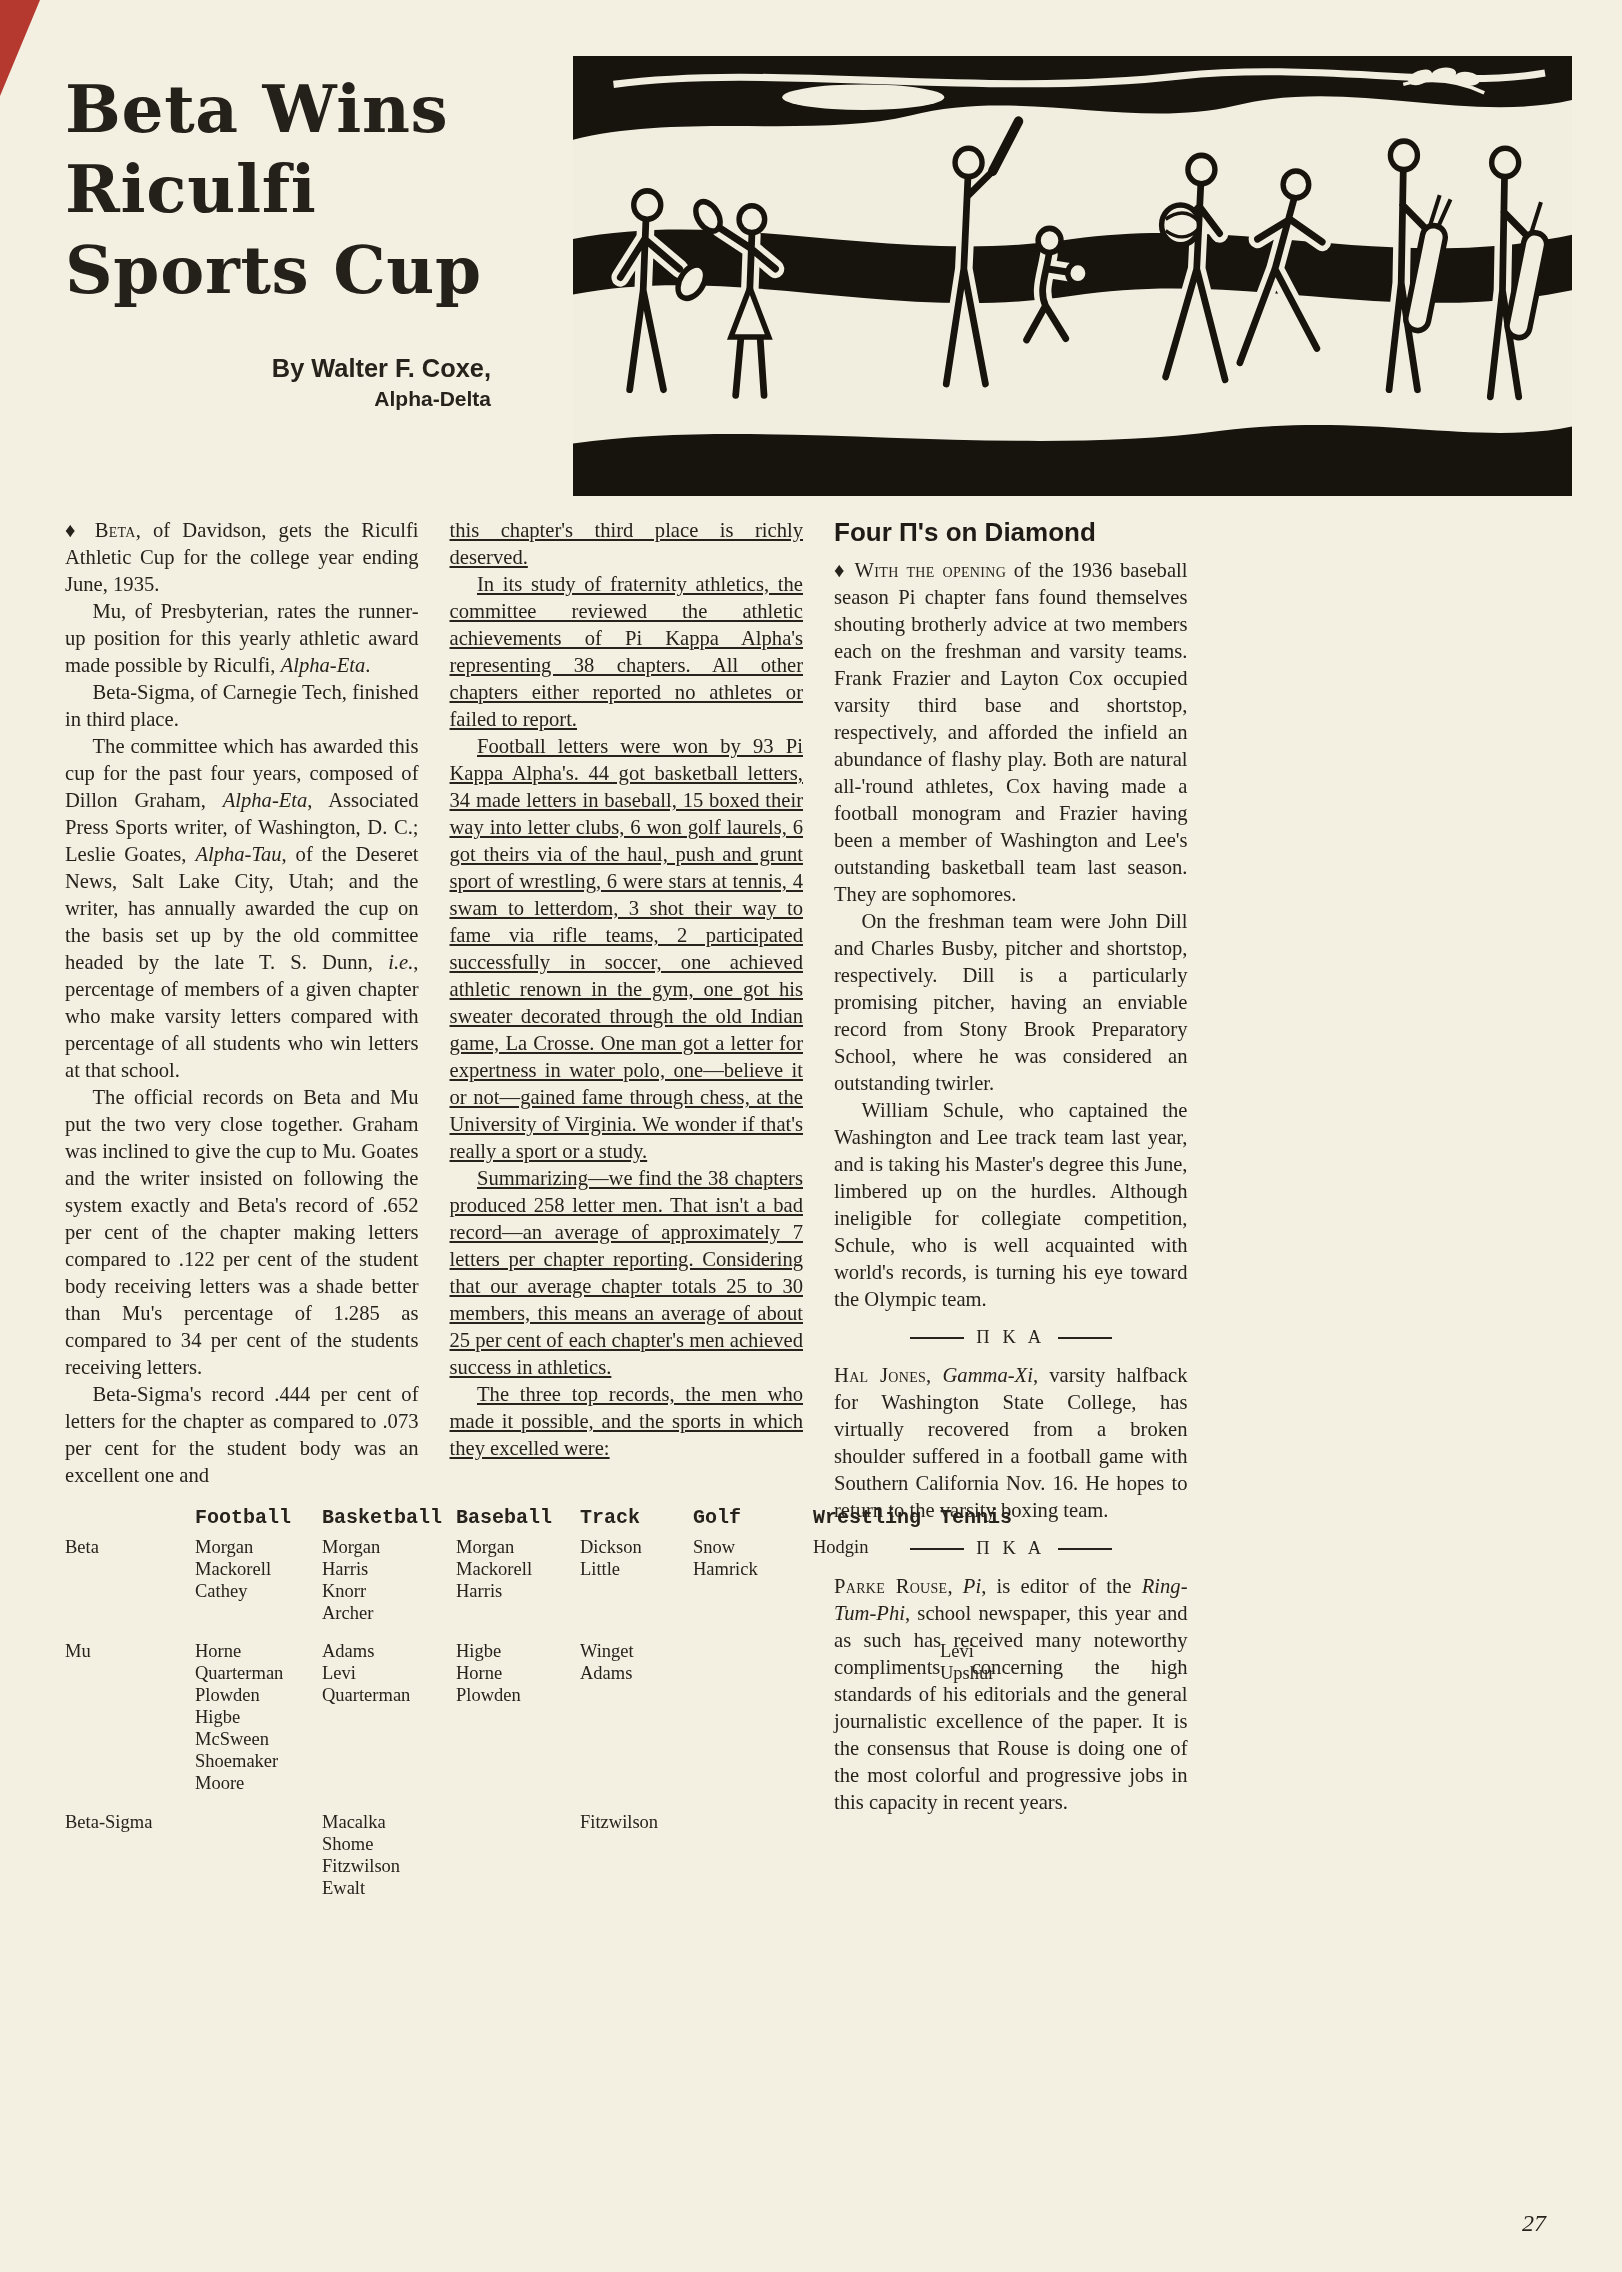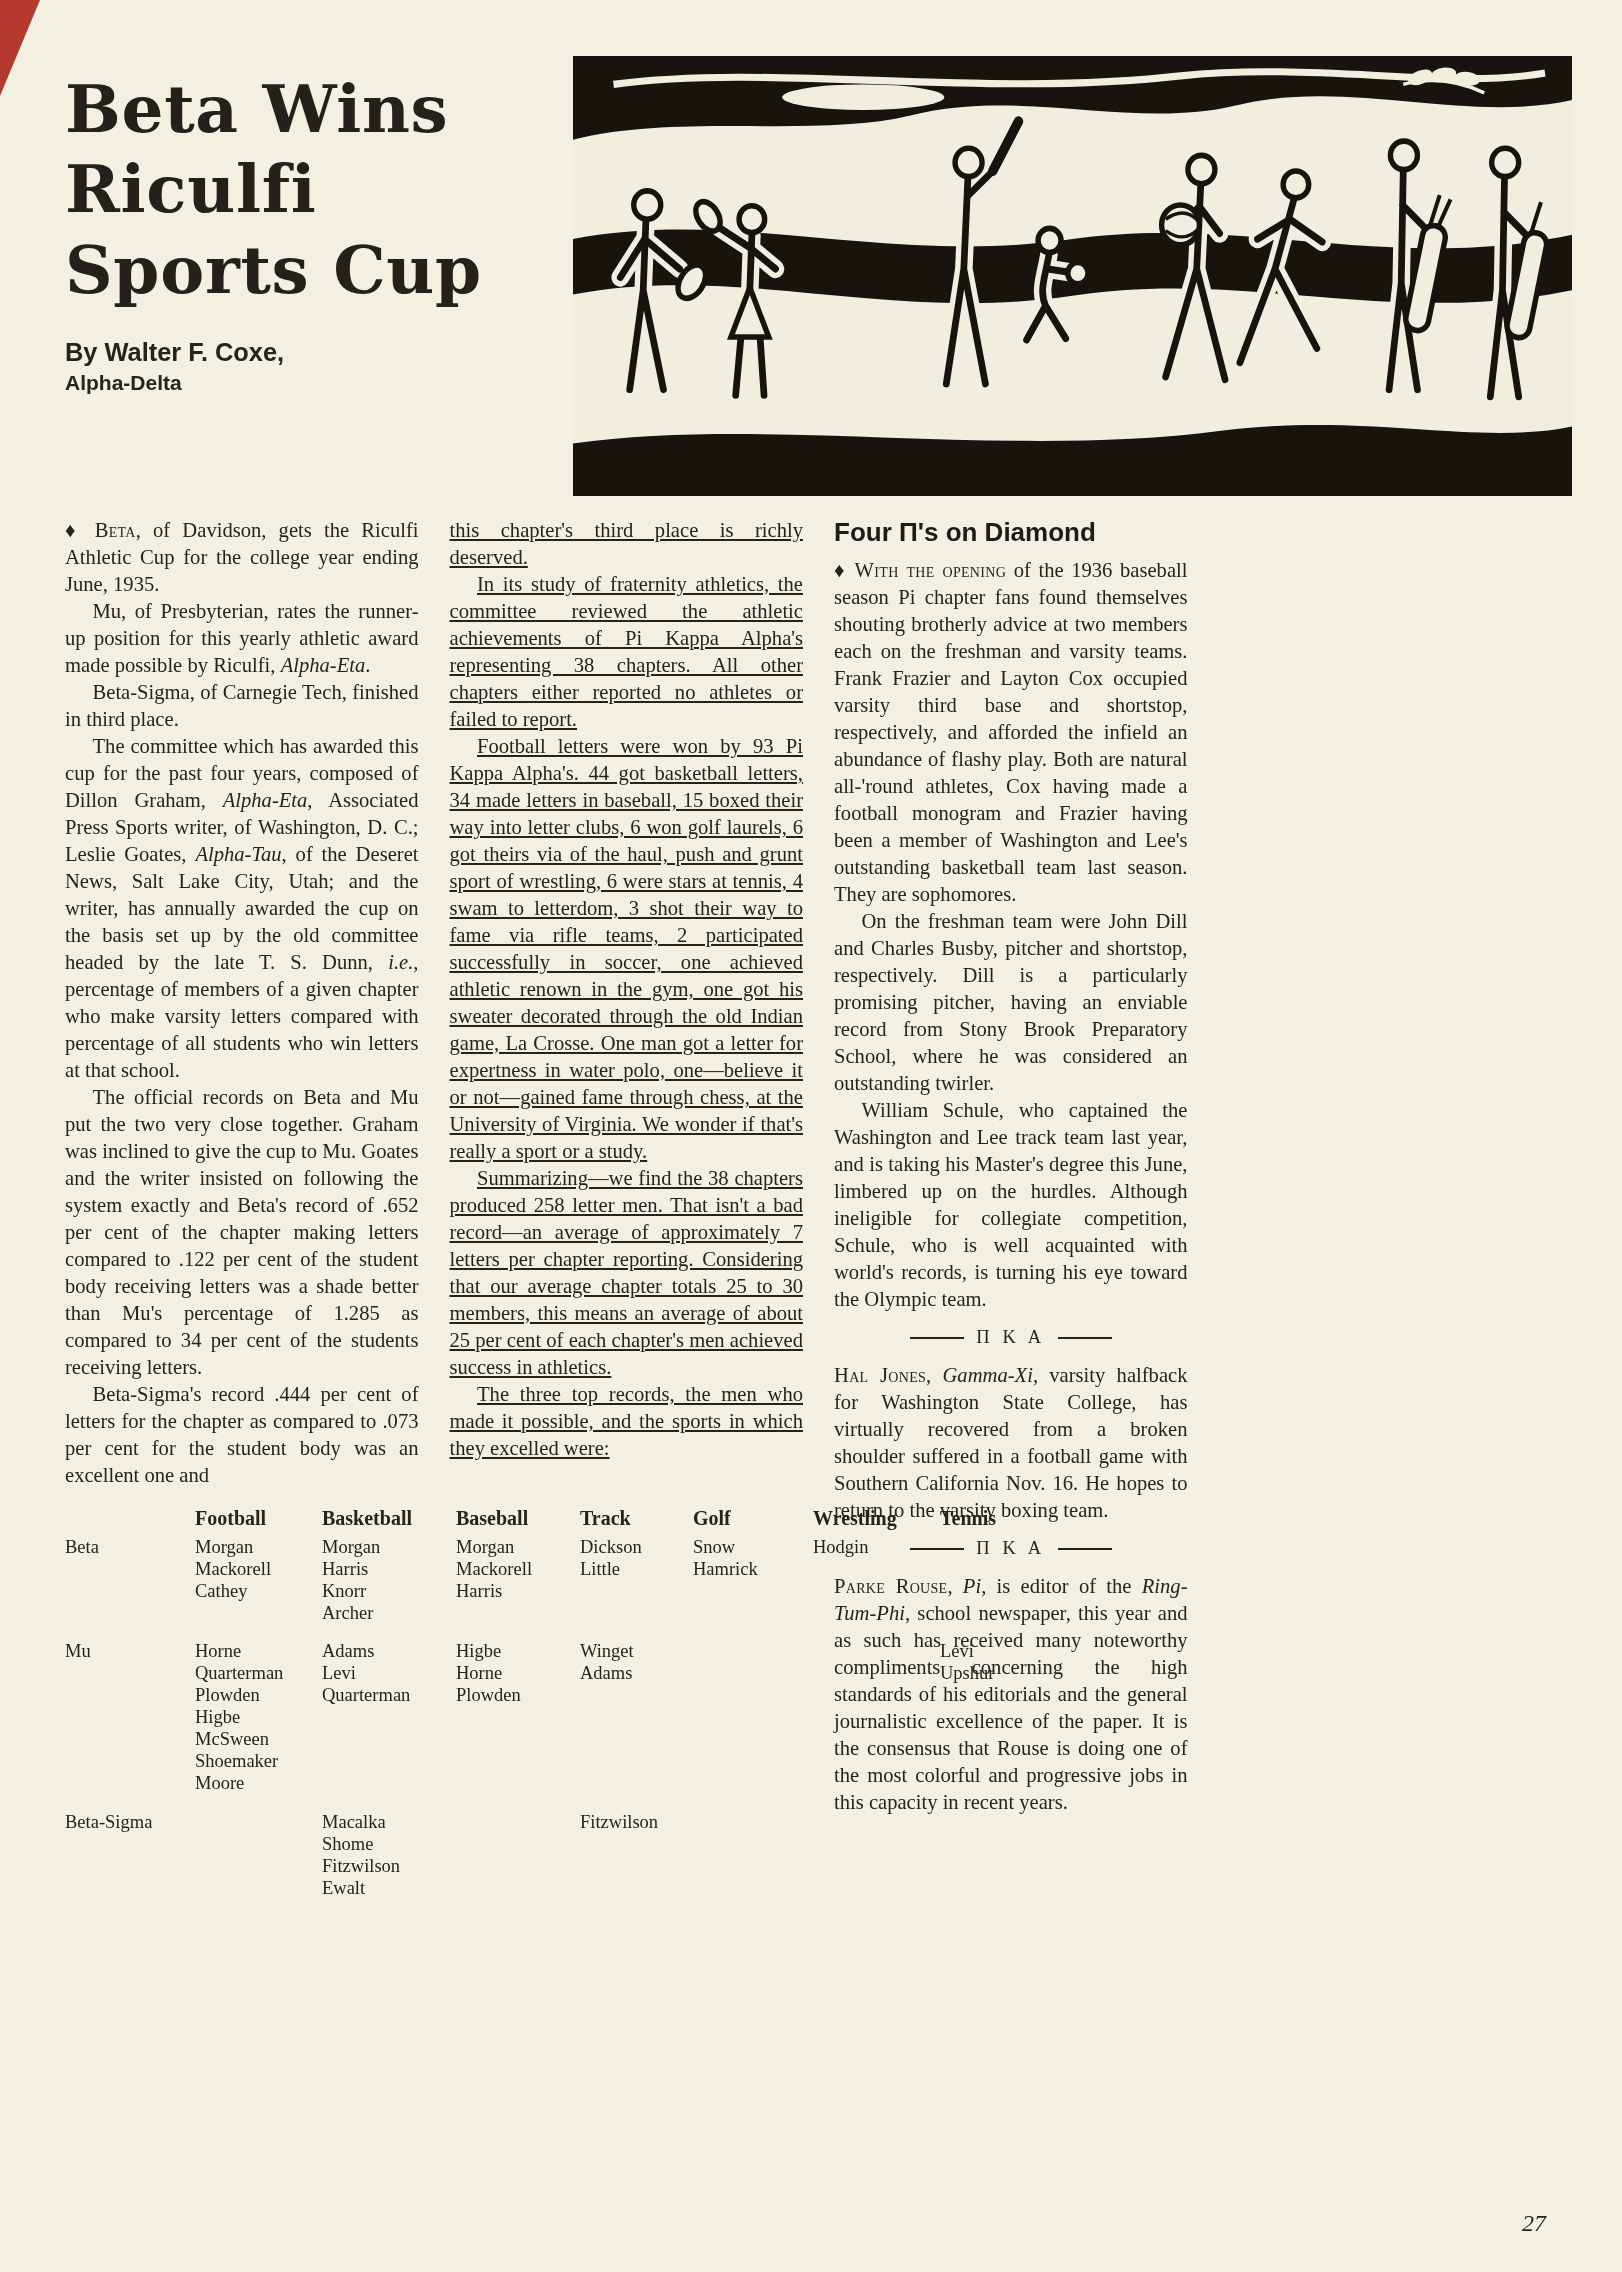--- a/index.html
+++ b/index.html
@@ -24,21 +24,21 @@
   }
   
   .header{display:flex;gap:31px;margin-bottom:20.6px;}
   .title-block{width:477px;flex:0 0 477px;padding-top:20.6px;}
   .page-title{
     font-family:"DejaVu Serif","Liberation Serif",serif;
     font-weight:700;font-size:66px;line-height:1.22;
     letter-spacing:0.7px;color:#24211b;margin:0;
   }
   .page-title span{display:block;}
-  .byline{margin-top:28px;text-align:left;width:426px;
+  .byline{margin-top:44px;text-align:right;width:426px;
     font-family:"Liberation Sans",sans-serif;font-weight:700;color:#26231d;}
   .byline .by{font-size:25.4px;display:block;}
   .byline .chapter{font-size:21px;display:block;margin-top:4.1px;}
   .illustration-wrap{flex:1;padding-top:8.2px;}
   .illustration-wrap svg{width:100%;height:440px;display:block;}
   
   .content{
     display:grid;grid-template-columns:repeat(4,1fr);
     column-gap:31px;
   }
@@ -64,21 +64,21 @@
   p.divider::before,p.divider::after{
     content:"";display:block;width:54px;border-top:2.1px solid #26231d;
   }
   
   .letters-table{font-size:18.5px;line-height:22px;}
   .letters-table .row{
     display:grid;
     grid-template-columns:130px 127px 134px 124px 113px 120px 127px 1fr;
   }
   .letters-table .head{
-    font-family:Liberation Serif, serif;font-weight:700;
+    font-family:Liberation Mono, monospace;font-weight:700;
     font-size:20px;margin-bottom:6.9px;
   }
   .letters-table .tr{margin-bottom:16.5px;align-items:start;}
   .letters-table .td div{white-space:nowrap;}
   
   .page-number{
     position:absolute;right:76px;bottom:36px;
     font-style:italic;font-size:24px;color:#26231d;
   }
 </style>

